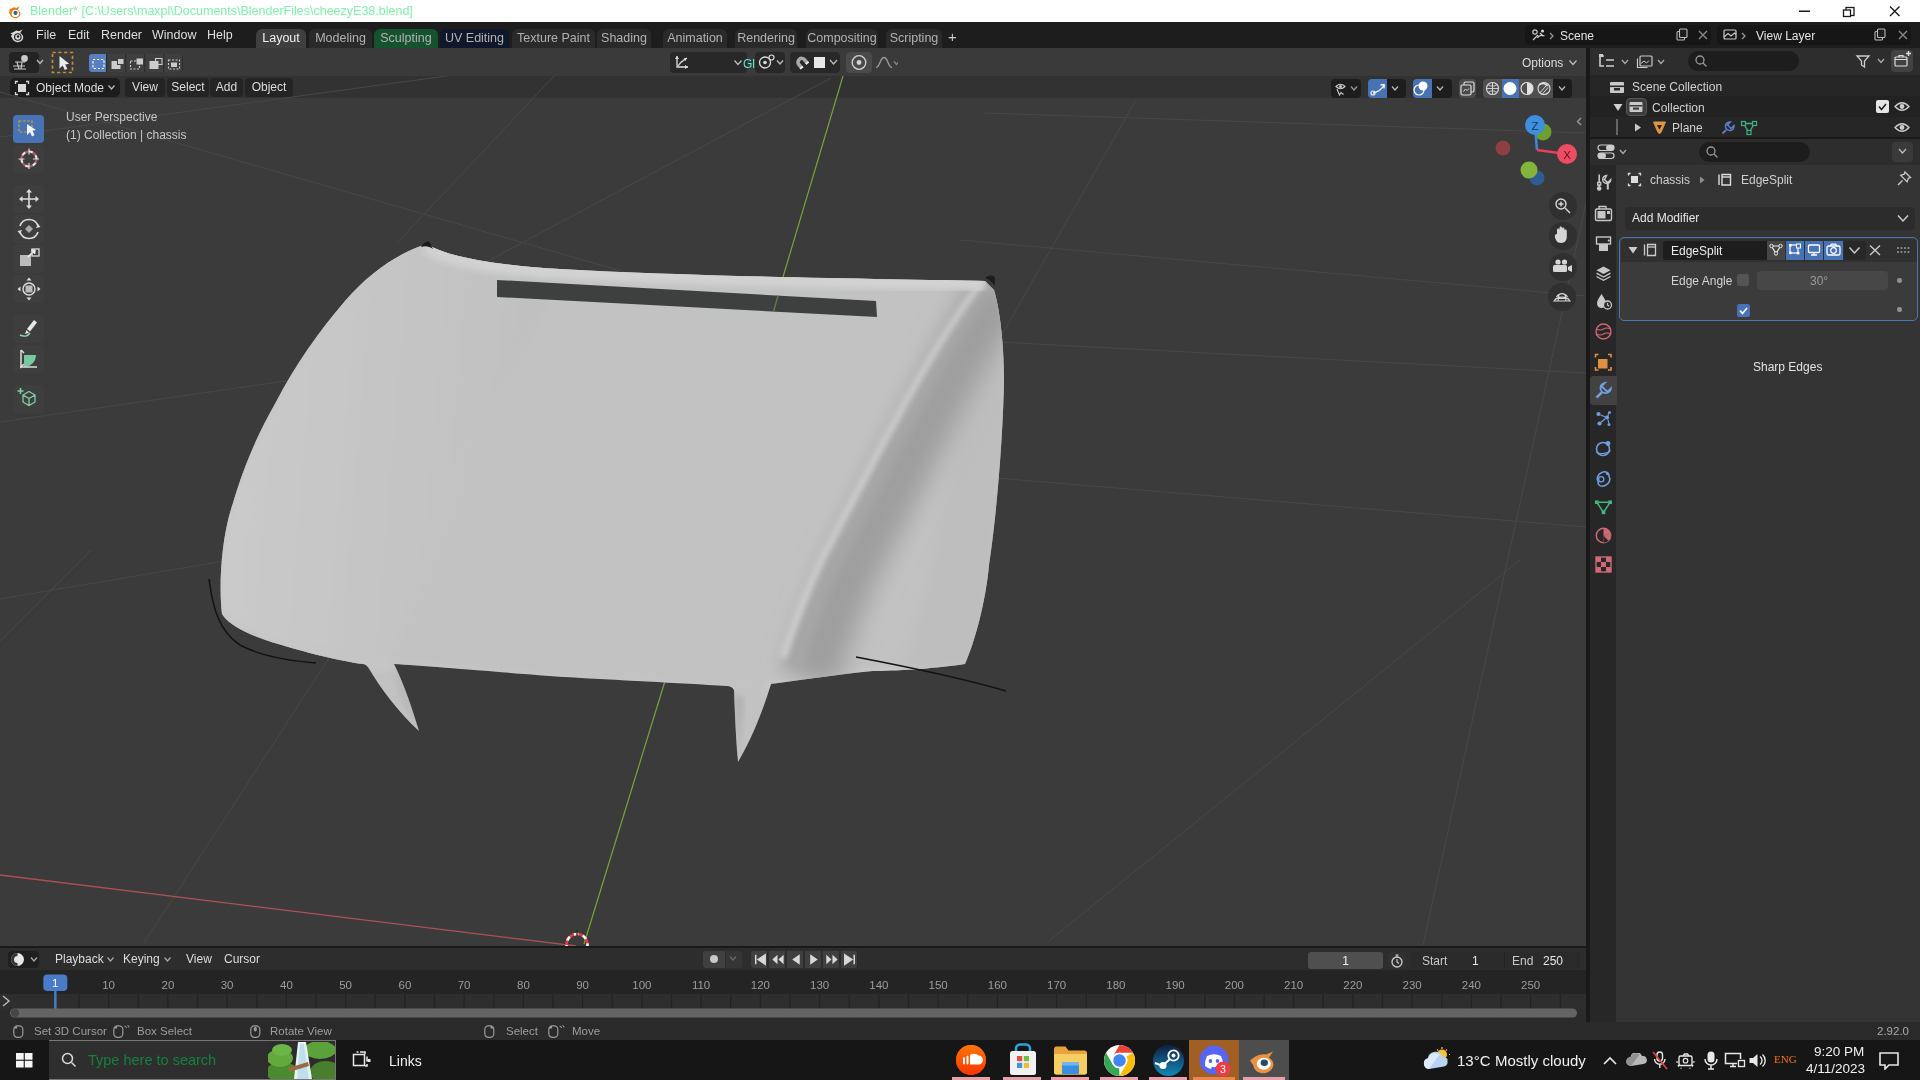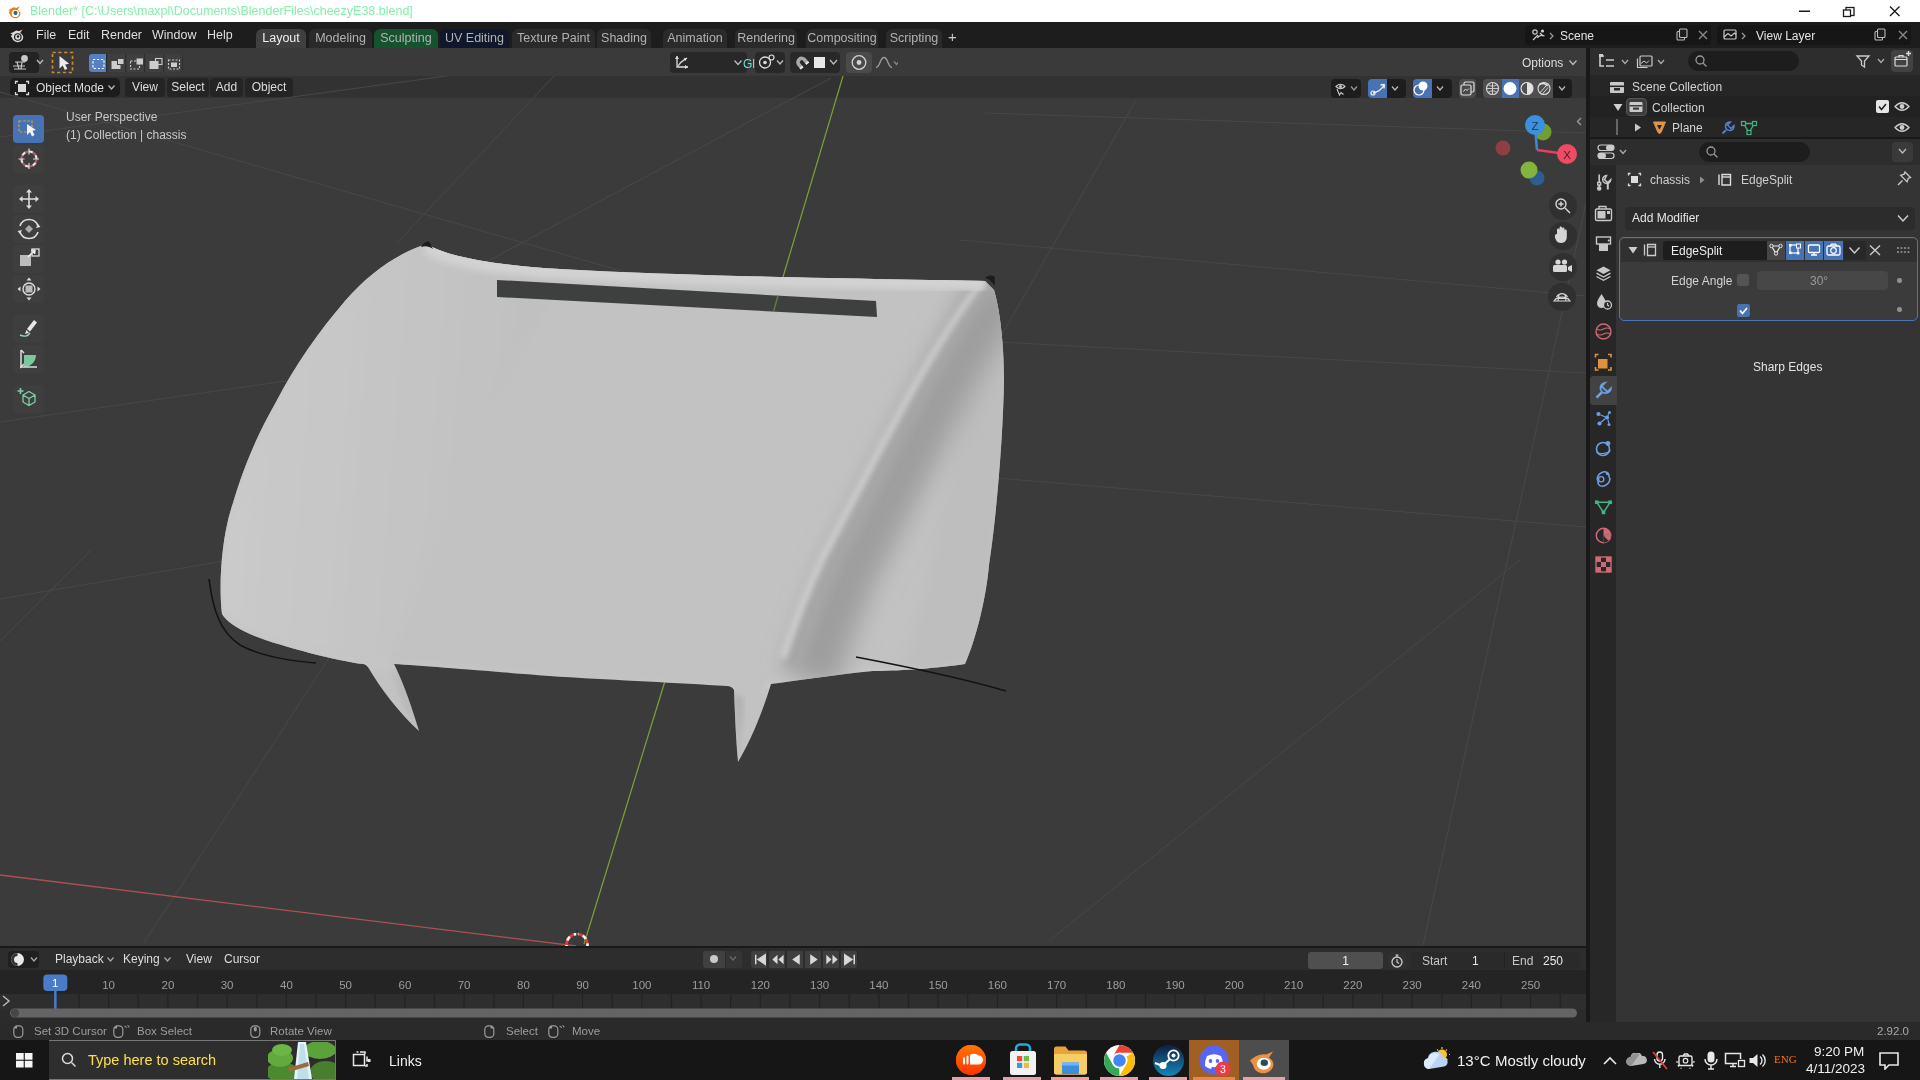--- a/index.html
+++ b/index.html
@@ -861,21 +861,21 @@
  <rect x="0" y="0" width="7.7" height="6.7" fill="#f5f5f5"></rect>
       <rect x="8.8" y="0" width="7.7" height="6.7" fill="#f5f5f5"></rect>
  <rect x="0" y="7.8" width="7.7" height="6.7" fill="#f5f5f5"></rect>
       <rect x="8.8" y="7.8" width="7.7" height="6.7" fill="#f5f5f5"></rect>
 </svg>
 <div class="abs" style="left:49px;top:1040px;width:287px;height:40px;background:#2e2e2e;border:1px solid #777;border-left:none;"></div>
 <svg class="abs" style="left:60px;top:1051px" width="18" height="18" viewBox="0 0 18 18">
  <circle cx="7.5" cy="7.5" r="5" fill="none" stroke="#dcdcdc" stroke-width="1.5"></circle>
       <path d="M11.5 11.5 l4 4" stroke="#dcdcdc" stroke-width="1.5"></path>
 </svg>
-<div class="abs txt" style="left:88px;top:1052px;font-size:14.5px;color:#fde047;">Type here to search</div>
+<div class="abs txt" style="left:88px;top:1052px;font-size:14.5px;color:#15803d;">Type here to search</div>
 <svg class="abs" style="left:268px;top:1041.5px" width="67" height="37" viewBox="0 0 67 37">
  <rect width="67" height="37" fill="#2c2c2c"></rect>
  <ellipse cx="14" cy="30" rx="16" ry="10" fill="#4c8a2f"></ellipse>
  <ellipse cx="12" cy="16" rx="13" ry="9" fill="#62a93e"></ellipse>
  <ellipse cx="52" cy="8" rx="16" ry="9" fill="#5ca23a"></ellipse>
  <ellipse cx="58" cy="30" rx="16" ry="11" fill="#477f2e"></ellipse>
  <path d="M30 0 L38 0 L44 37 L26 37 Z" fill="#e8f3f6"></path>
  <path d="M32 2 L36 2 L41 37 L29 37 Z" fill="#bfe0ea"></path>
  <path d="M20 26 L40 20 L41 24 L21 30 Z" fill="#9a6b3f"></path>
  <ellipse cx="14" cy="8" rx="10" ry="6" fill="#6cb647"></ellipse>

